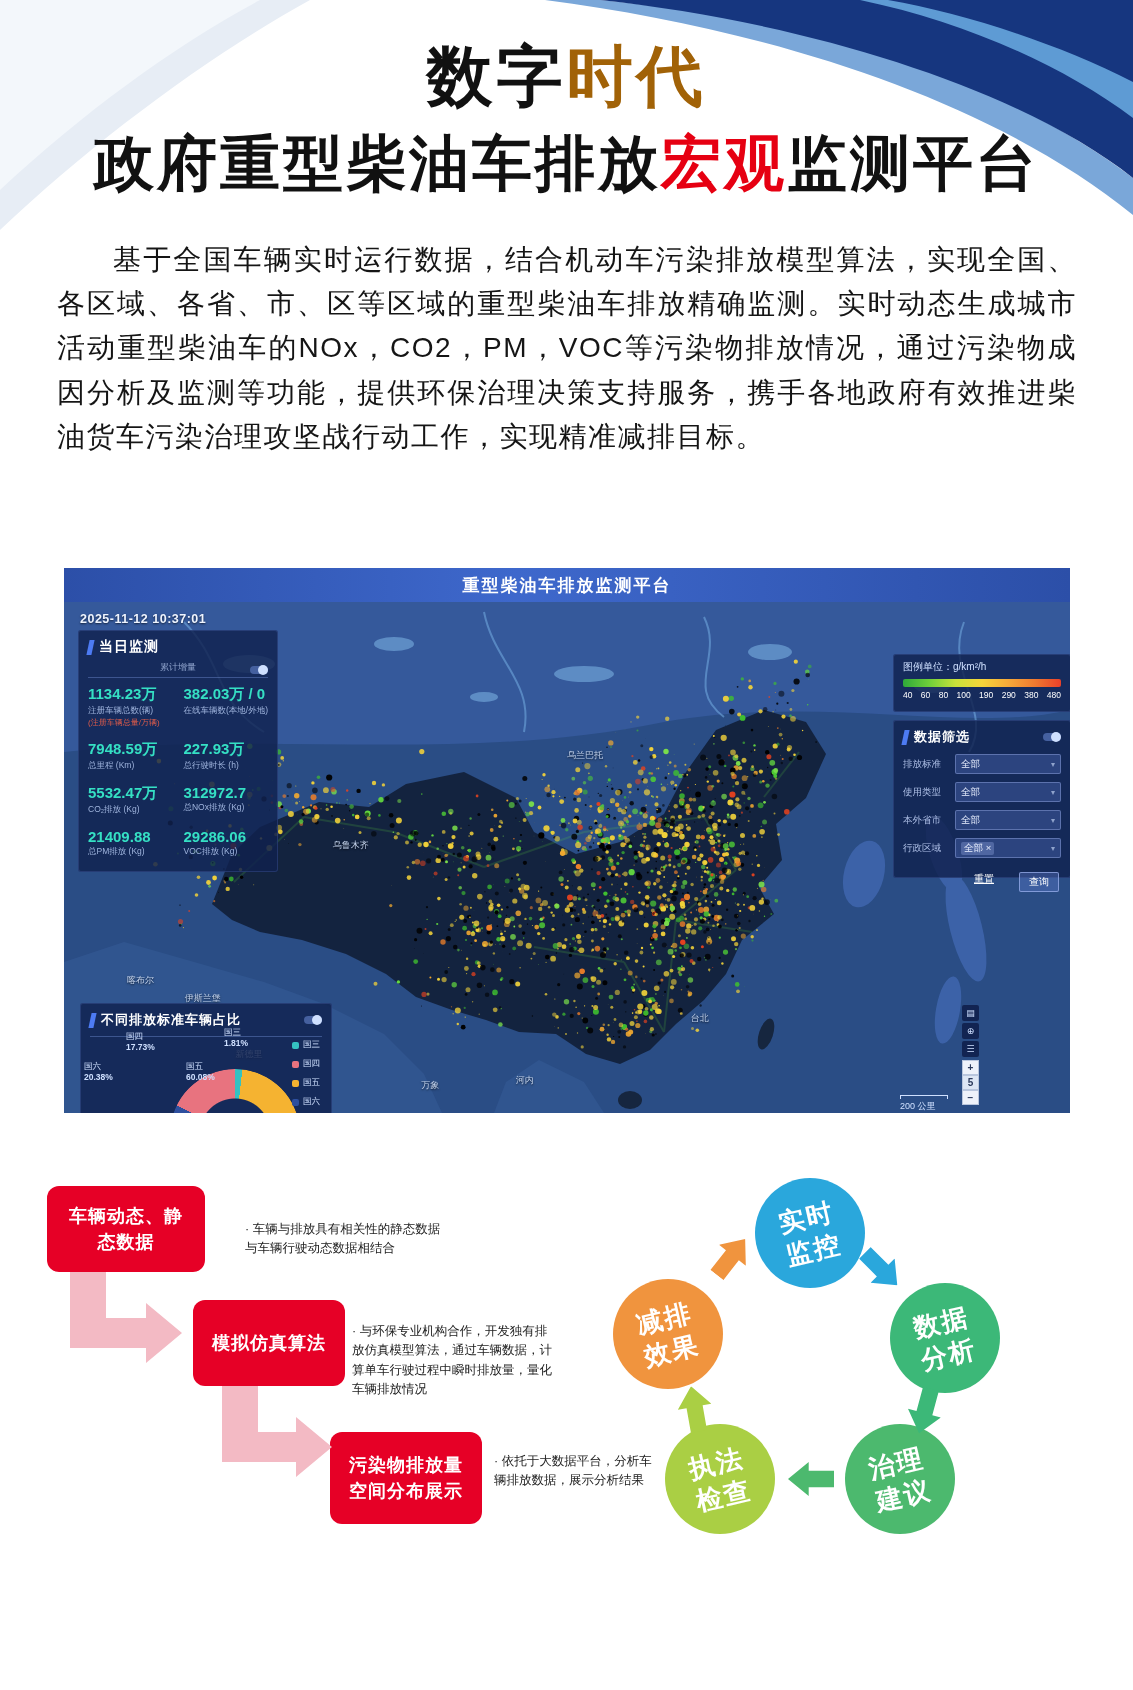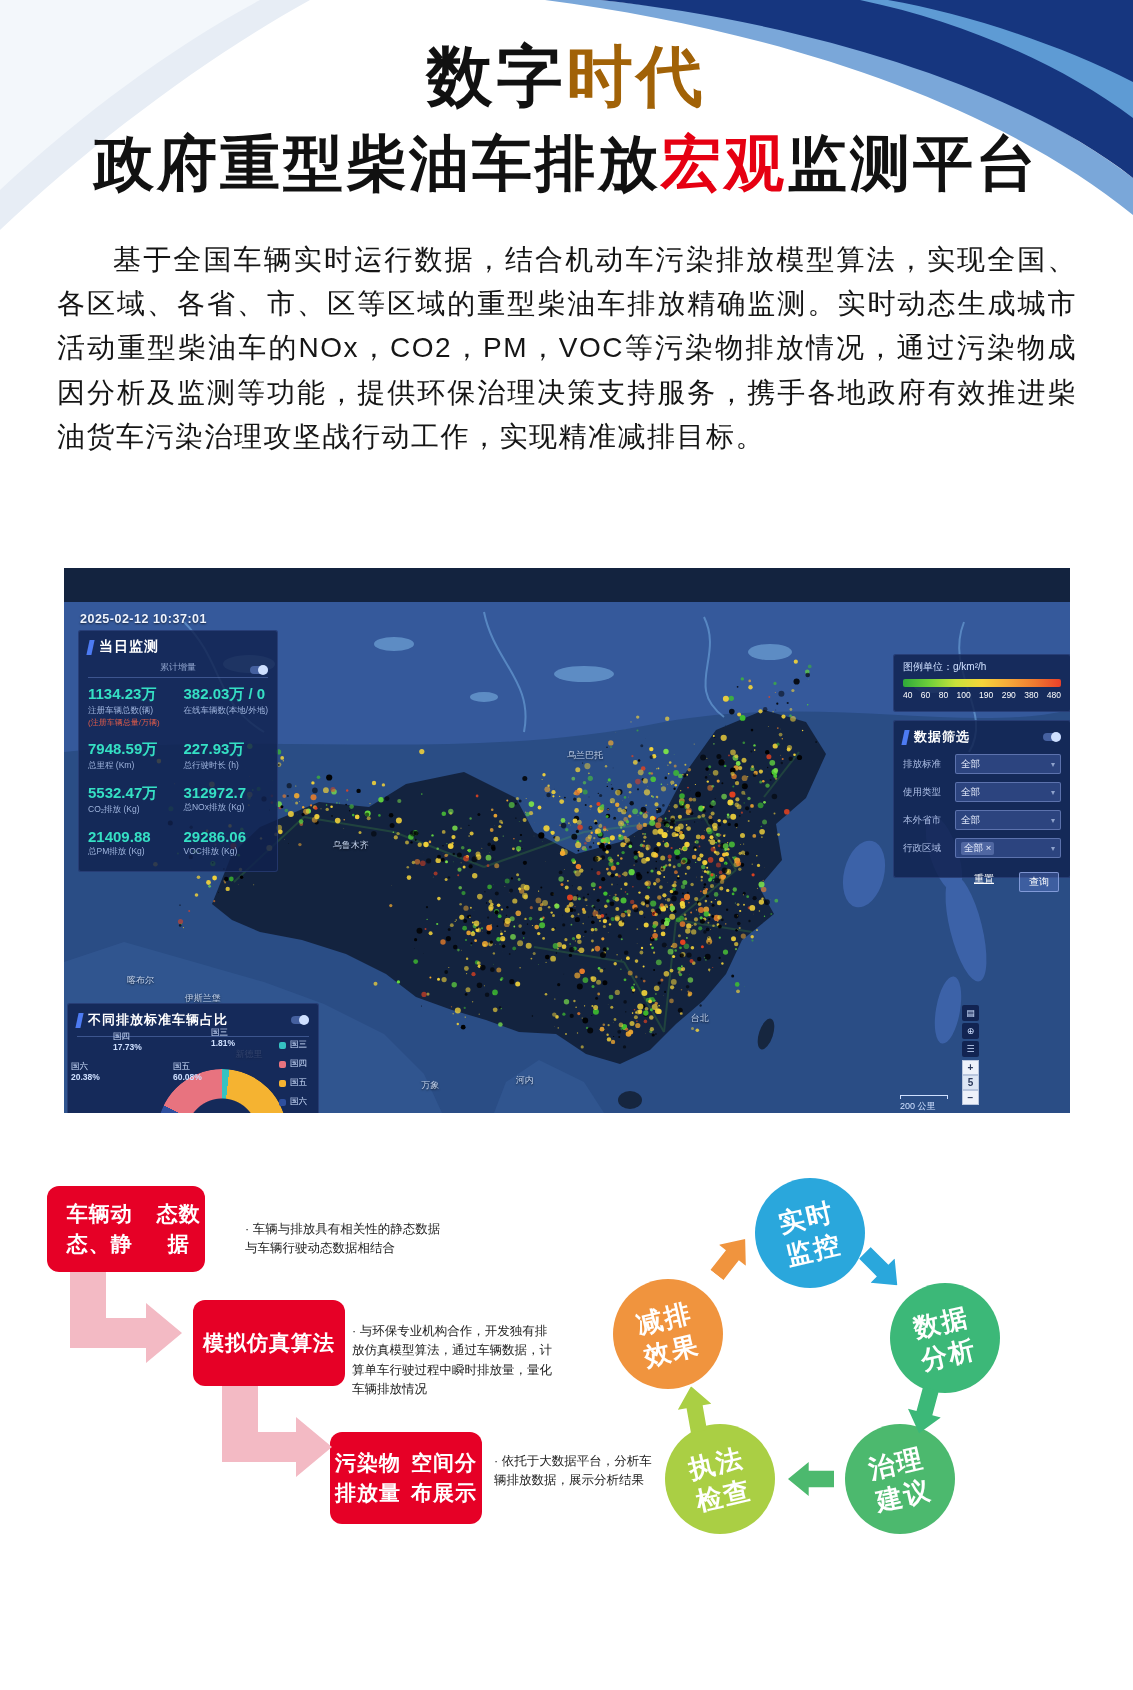--- a/index.html
+++ b/index.html
@@ -61,21 +61,21 @@
             border:1px solid rgba(150,170,230,.45);border-radius:2px;display:flex;
             align-items:center;justify-content:space-between;padding:0 5px;cursor:pointer;}
   .f-value{color:#e8efff;font-size:9.5px;}
   .f-value.tag{background:rgba(150,170,230,.35);border-radius:2px;padding:0 3px;}
   .f-caret{color:#8fa3cc;font-size:8px;}
   .f-actions{display:flex;justify-content:flex-end;gap:25px;padding:2px 12px;}
   .btn-reset{color:#fff;font-size:10px;text-decoration:underline;cursor:pointer;}
   .btn-query{color:#fff;font-size:10px;border:1px solid rgba(160,180,240,.7);
              background:rgba(90,120,200,.4);border-radius:2px;padding:2px 9px;cursor:pointer;}
   
-  .piepanel{left:3px;top:435px;width:252px;height:170px;}
+  .piepanel{left:16px;top:435px;width:252px;height:170px;}
   .donut{position:absolute;left:90px;top:66px;width:130px;height:130px;border-radius:50%;
          -webkit-mask:radial-gradient(circle closest-side,transparent 0 35px,#000 36px);
          mask:radial-gradient(circle closest-side,transparent 0 35px,#000 36px);}
   .callout{position:absolute;color:#cfe0ff;font-size:8.5px;line-height:1.3;white-space:nowrap;}
   .pie-legend{position:absolute;left:212px;top:36px;display:flex;flex-direction:column;gap:7px;}
   .pl-item{display:flex;align-items:center;gap:4px;color:#cfe0ff;font-size:8.5px;}
   .pl-dot{width:7px;height:7px;border-radius:2px;}
   
   .city{position:absolute;color:#c4d4ee;font-size:9px;text-shadow:0 1px 2px rgba(0,0,0,.7);
         transform:translate(-50%,-50%);white-space:nowrap;}
@@ -85,22 +85,22 @@
   .zoomctl{position:absolute;left:898px;top:492px;display:flex;flex-direction:column;}
   .zbtn{width:17px;height:15px;background:#eef2fa;color:#2b3a5c;font-size:10px;font-weight:bold;
         display:flex;align-items:center;justify-content:center;border:1px solid #b9c6dd;
         box-sizing:border-box;cursor:pointer;}
   .zlvl{background:#dde6f4;cursor:default;}
   .scalebar{position:absolute;left:836px;top:527px;color:#cfe0ff;font-size:9px;}
   .scalebar::before{content:"";display:block;width:46px;border-top:1px solid #cfe0ff;
         border-left:1px solid #cfe0ff;border-right:1px solid #cfe0ff;height:3px;margin-bottom:1px;}
   
   .flow-box{position:absolute;background:#e60026;border-radius:12px;color:#fff;font-weight:bold;
-            display:flex;flex-direction:row;align-items:center;justify-content:center;
-            font-size:21px;line-height:1.45;letter-spacing:1px;text-align:center;}
+            display:flex;flex-direction:column;align-items:center;justify-content:center;
+            font-size:18px;line-height:1.45;letter-spacing:1px;text-align:center;}
   #fbox1{left:47px;top:1186px;width:158px;height:86px;}
   #fbox2{left:193px;top:1300px;width:152px;height:86px;}
   #fbox3{left:330px;top:1432px;width:152px;height:92px;}
   .flow-note{position:absolute;color:#222;font-size:12.5px;line-height:1.55;}
   .flow-note::before{content:"· ";}
   #fnote1{left:208px;top:1220px;width:200px;margin-left:37px;}
   #fnote2{left:352px;top:1322px;width:200px;}
   #fnote3{left:494px;top:1452px;width:170px;}
   .flow-arrows{position:absolute;left:0;top:1160px;}
   
@@ -1954,21 +1954,24 @@
         <div class="city" style="left: 286.71px; top: 242.725px;">乌鲁木齐</div>
         <div class="city" style="left: 76.456px; top: 378.14px;">喀布尔</div>
         <div class="city" style="left: 138.828px; top: 396.025px;">伊斯兰堡</div>
         <div class="city" style="left: 185.104px; top: 452.235px;">新德里</div>
         <div class="city" style="left: 635.792px; top: 416.465px;">台北</div>
         <div class="city" style="left: 460.748px; top: 477.785px;">河内</div>
         <div class="city" style="left: 366.184px; top: 482.895px;">万象</div>
       </div>
   </div>
 
-  <div class="timestamp">2025-02-12 10:37:01</div>
+  <div class="dash-bar">
+    <span class="dash-title">重型柴油车排放监测平台</span>
+  </div>
+  <div class="timestamp">2025-11-12 10:37:01</div>
 
   <div class="panel monitor">
     <div class="panel-head">
       <div class="accent"></div>
       <span class="panel-title">当日监测</span>
     </div>
     <div class="sub-row">
       <span>累计增量</span>
       <span class="toggle"></span>
     </div>

